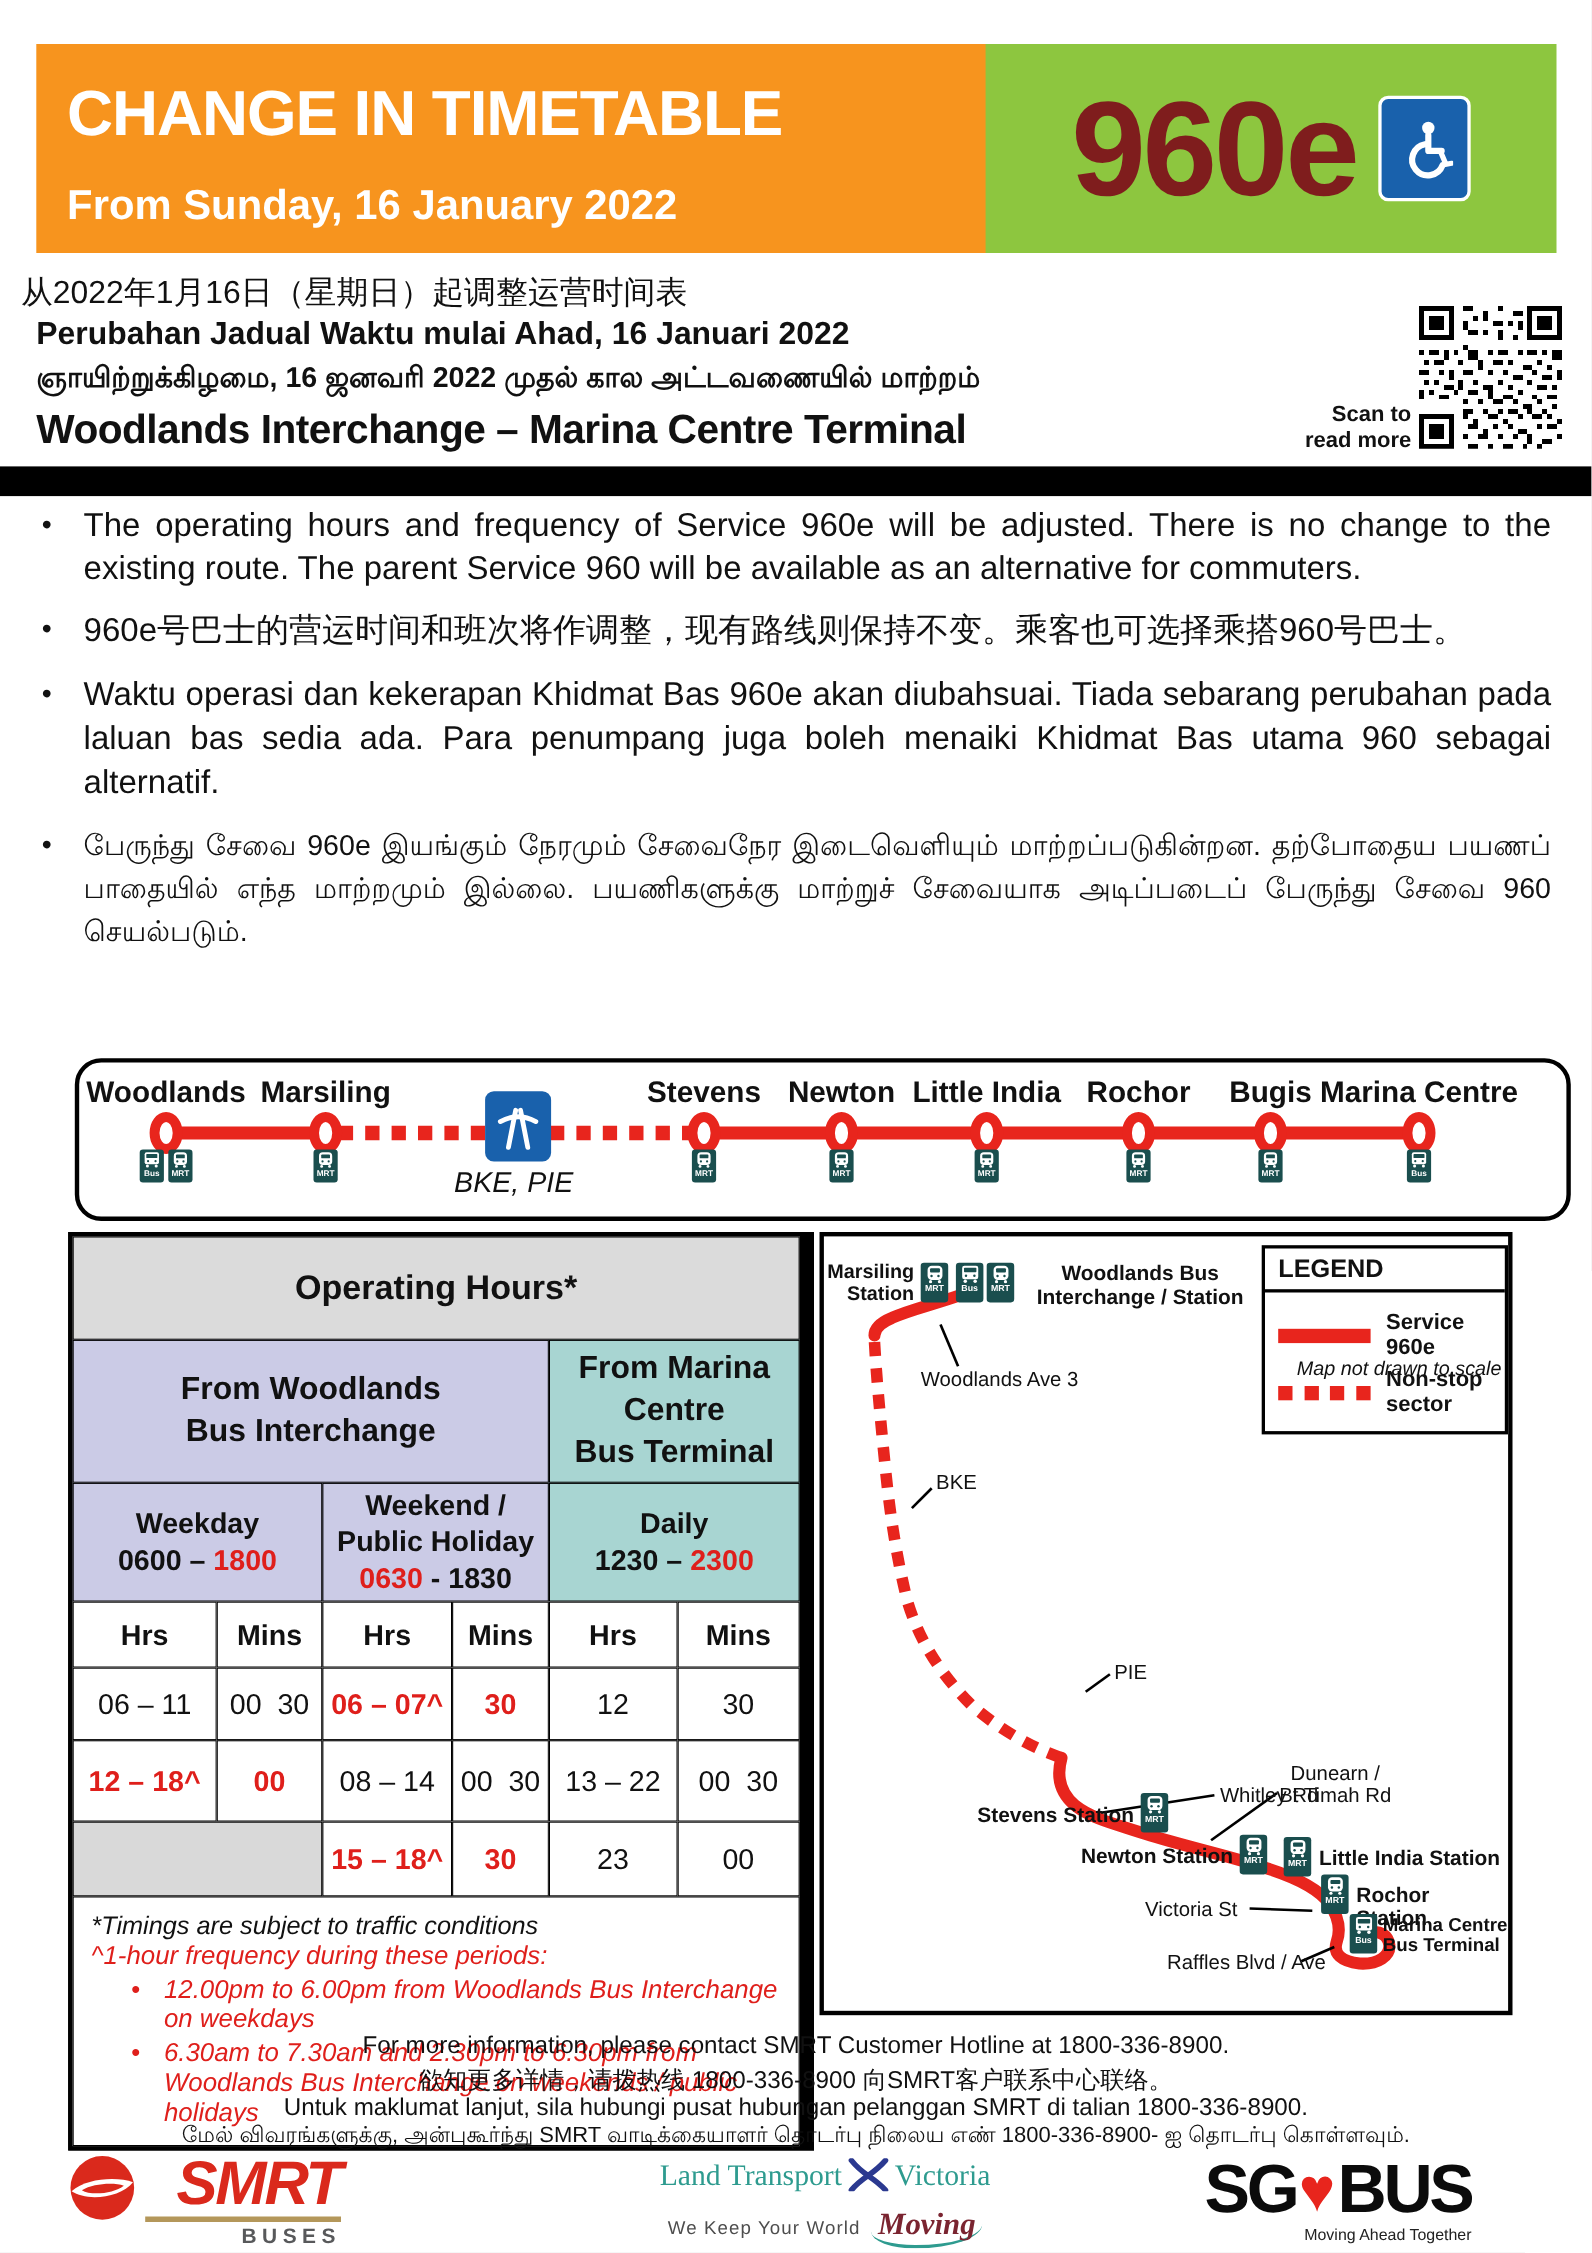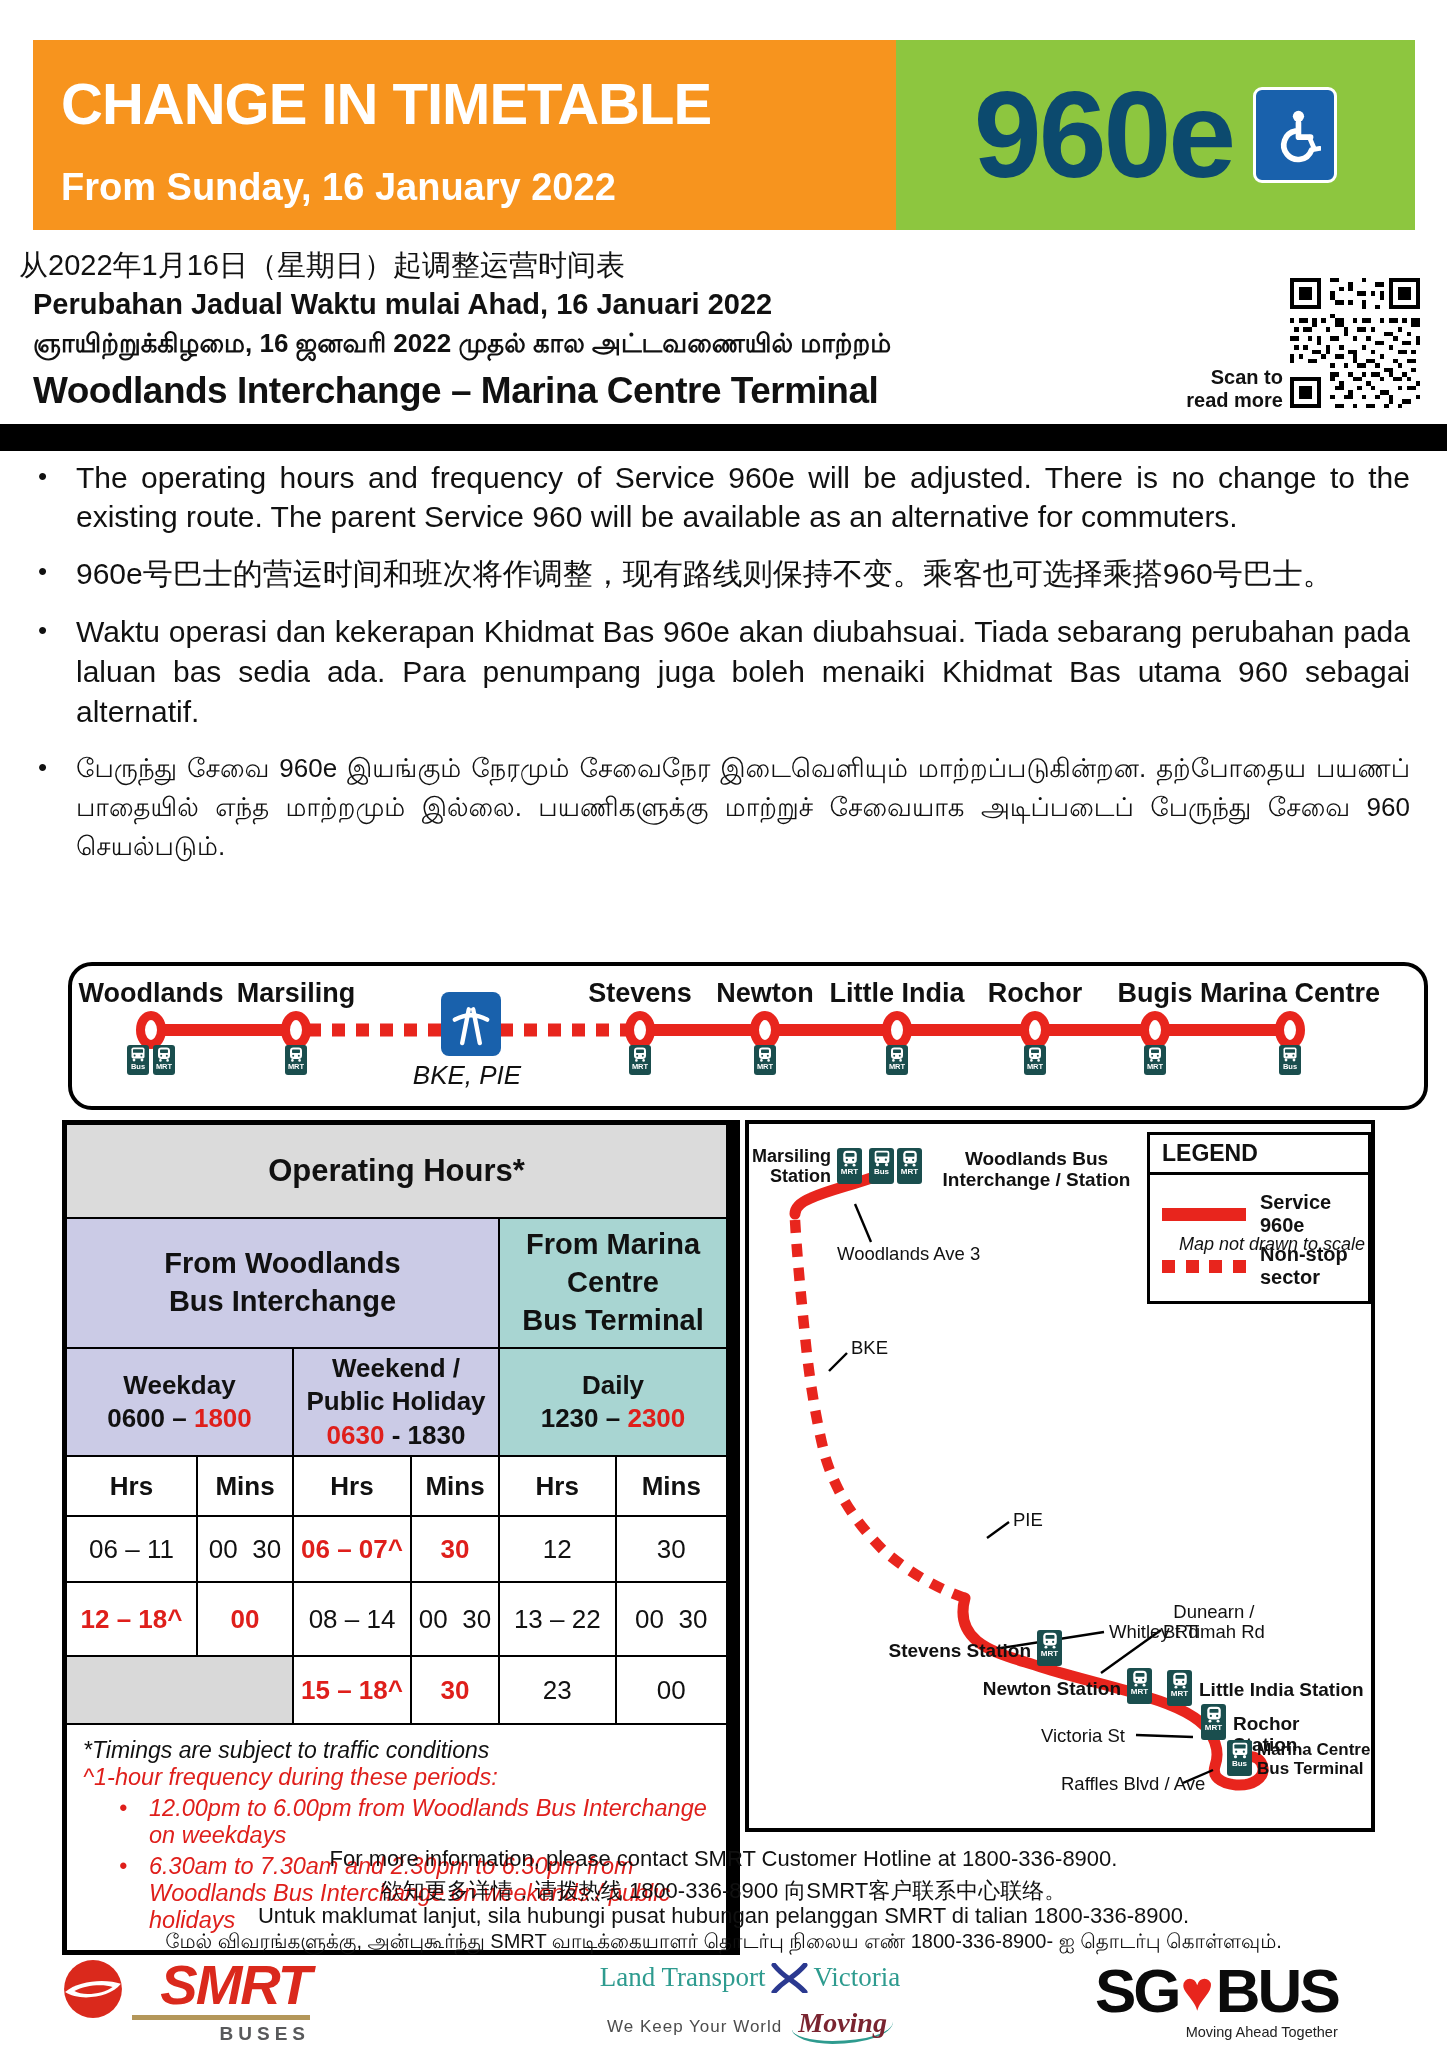--- a/index.html
+++ b/index.html
@@ -8,21 +8,21 @@
   .abs{position:absolute;}
   .pre{white-space:pre-wrap;}
   .i{font-style:italic;}
   .red{color:#DF1F1B;}
   
   .banner-orange{left:33px;top:40px;width:1003px;height:190px;background:#F7941E;}
   .banner-title{left:28px;top:30px;font-size:58px;font-weight:bold;color:#fff;letter-spacing:-1px;}
   .banner-sub{left:28px;top:126px;font-size:38px;font-weight:bold;color:#fff;}
   .banner-green{left:896px;top:40px;width:519px;height:190px;background:#8DC63F;
                 display:flex;align-items:center;justify-content:center;gap:20px;}
-  .svc-num{font-size:122px;font-weight:bold;color:#0c4a6e;letter-spacing:-3px;line-height:1;}
+  .svc-num{font-size:122px;font-weight:bold;color:#7f1d1d;letter-spacing:-3px;line-height:1;}
   .wheel-box{width:78px;height:90px;background:#1961AC;border-radius:9px;border:3px solid #fff;
              display:flex;align-items:center;justify-content:center;}
   .date-zh{left:19px;top:246px;font-size:29px;font-weight:normal;}
   .date-ms{left:33px;top:288px;font-size:29px;font-weight:bold;}
   .date-ta{left:33px;top:328px;font-size:26px;font-weight:bold;}
   .route-title{left:33px;top:370px;font-size:37px;font-weight:bold;letter-spacing:-0.5px;}
   .qr{left:1290px;top:278px;width:130px;height:130px;background:#fff;}
   .qr-caption{left:1155px;top:366px;width:128px;text-align:right;font-size:20px;font-weight:bold;
               line-height:1.15;white-space:pre-line;}
   .black-bar{left:0;top:424px;width:1447px;height:27px;background:#000;}
@@ -90,21 +90,21 @@
   .f2{top:1876px;font-size:22px;}
   .f3{top:1903px;font-size:22px;}
   .f4{top:1930px;font-size:20px;}
   .smrt{left:62px;top:1958px;display:flex;align-items:flex-start;gap:8px;}
   .smrt-text{display:flex;flex-direction:column;align-items:flex-end;}
   .smrt-name{font-size:56px;font-weight:bold;font-style:italic;color:#DA291C;line-height:0.95;letter-spacing:-2px;}
   .smrt-gold{width:178px;height:5px;background:#B4975A;margin-top:4px;}
   .smrt-div{font-size:19px;color:#58595B;letter-spacing:5px;margin-top:3px;font-weight:bold;}
   .lta{left:565px;top:1962px;width:370px;text-align:center;}
   .lta-name{font-family:"Liberation Serif","DejaVu Serif",serif;font-size:27px;color:#2E9B8F;
-            display:flex;align-items:flex-end;justify-content:center;gap:4px;}
+            display:flex;align-items:flex-start;justify-content:center;gap:4px;}
   .lta-tag{margin-top:14px;display:flex;align-items:baseline;justify-content:center;gap:10px;}
   .lta-tag .t1{font-size:17px;color:#4d4d4d;letter-spacing:1px;}
   .lta-tag .t2{font-family:"Liberation Serif","DejaVu Serif",serif;font-size:28px;font-weight:bold;
                font-style:italic;color:#7A2430;border-bottom:3px solid #2E9B8F;padding:0 6px 2px 6px;
                border-radius:0 0 60% 40%;}
   .sgbus{left:1095px;top:1960px;display:flex;flex-direction:column;align-items:flex-end;}
   .sgbus-row{display:flex;align-items:center;line-height:1;}
   .sgbus-txt{font-size:62px;font-weight:bold;letter-spacing:-3px;color:#0b0b0b;}
   .sgbus-heart{font-size:56px;color:#E8251D;margin:0 2px;}
   .sgbus-tag{font-size:14.5px;color:#222;margin-top:2px;}

